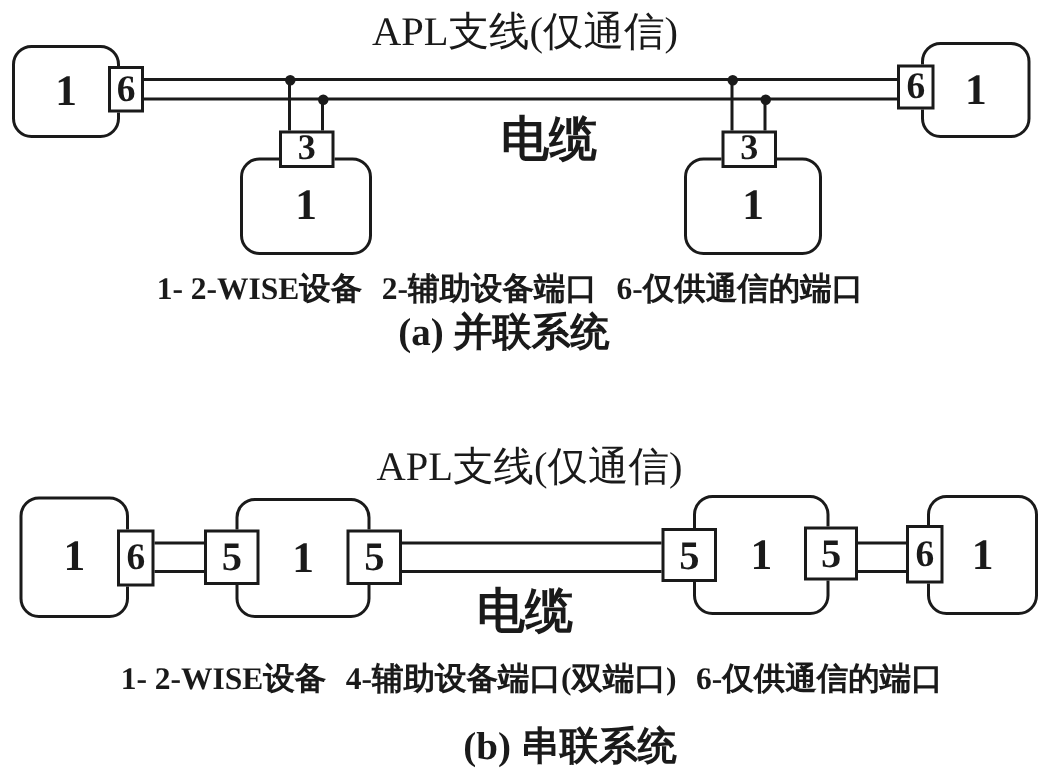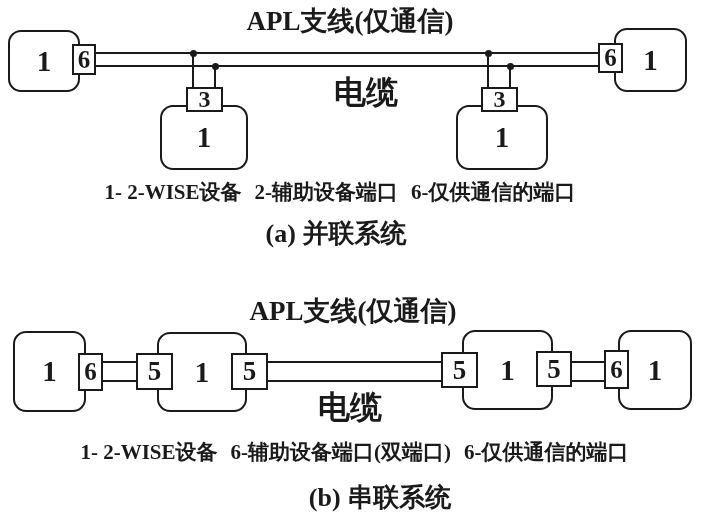--- a/index.html
+++ b/index.html
@@ -16,21 +16,21 @@
     font-size: 29px; font-weight: bold; z-index: 1; box-sizing: border-box;
   }
   .port {
     border: 2.5px solid var(--ink); background: var(--bg);
     display: flex; align-items: center; justify-content: center;
     font-size: 25px; font-weight: bold; z-index: 3; box-sizing: border-box;
   }
   .hline { background: var(--ink); height: 2px; z-index: 0; }
   .vline { background: var(--ink); width: 2px; z-index: 2; }
   .dot { width: 7px; height: 7px; border-radius: 50%; background: var(--ink); z-index: 4; }
-  .title { font-size: 27px; font-weight: bold; text-align: center; white-space: nowrap; }
+  .title { font-size: 27px; font-weight: normal; text-align: center; white-space: nowrap; }
   .cable-label { font-size: 32px; font-weight: bold; text-align: center; white-space: nowrap; }
   .legend {
     display: flex; justify-content: center; gap: 13px;
     font-size: 21px; font-weight: bold; white-space: nowrap;
   }
   .caption { font-size: 26px; font-weight: bold; text-align: center; white-space: nowrap; }
 </style>
 </head>
 <body>
 
@@ -78,21 +78,21 @@
       <span>3</span>
     </div>
 
     <div class="abs cable-label" style="left:330px; top:71px; width:72px;">电缆</div>
 
     <div class="abs legend" style="left:0px; top:178px; width:680px;">
       <span>1- 2-WISE设备</span>
       <span>2-辅助设备端口</span>
       <span>6-仅供通信的端口</span>
     </div>
-    <div class="abs caption" style="left:0px; top:216px; width:672px;text-align:center;">(a) 并联系统</div>
+    <div class="abs caption" style="left:0px; top:204px; width:672px;text-align:center;">(a) 并联系统</div>
   </div>
 
   <div>
     <div class="abs title" style="left:53px; top:293px; width:600px;">APL支线(仅通信)</div>
 
     <div class="abs hline" style="left:102px; top:361px; width:36px;"></div>
     <div class="abs hline" style="left:102px; top:380px; width:36px;"></div>
     <div class="abs hline" style="left:267px; top:361px; width:175px;"></div>
     <div class="abs hline" style="left:267px; top:380px; width:175px;"></div>
     <div class="abs hline" style="left:571px; top:361px; width:34px;"></div>
@@ -129,19 +129,19 @@
       <span>1</span>
     </div>
     <div class="abs port" style="left:604px; top:350px; width:25px; height:39px;">
       <span>6</span>
     </div>
 
     <div class="abs cable-label" style="left:314px; top:386px; width:72px;">电缆</div>
 
     <div class="abs legend" style="left:0px; top:438px; width:709px;">
       <span>1- 2-WISE设备</span>
-      <span>6-辅助设备端口(双端口)</span>
+      <span>4-辅助设备端口(双端口)</span>
       <span>6-仅供通信的端口</span>
     </div>
     <div class="abs caption" style="left:0px; top:480px; width:672px;padding-left:44px;">(b) 串联系统</div>
   </div>
 
 </div>
 
 </body></html>

